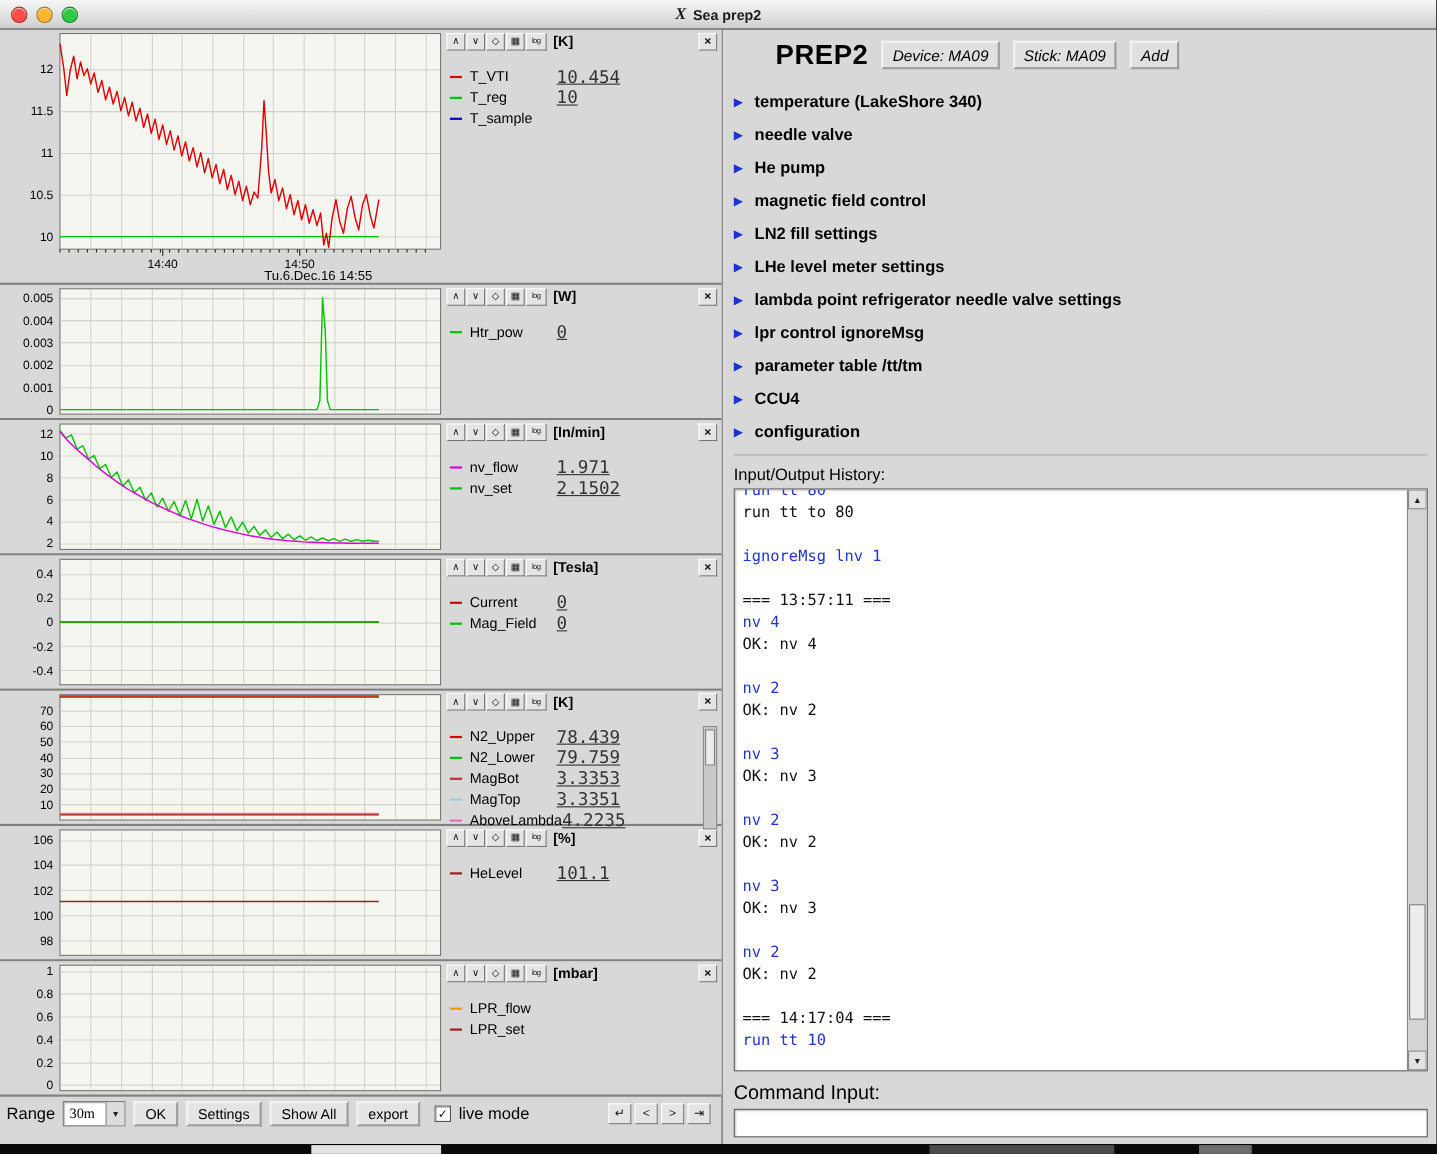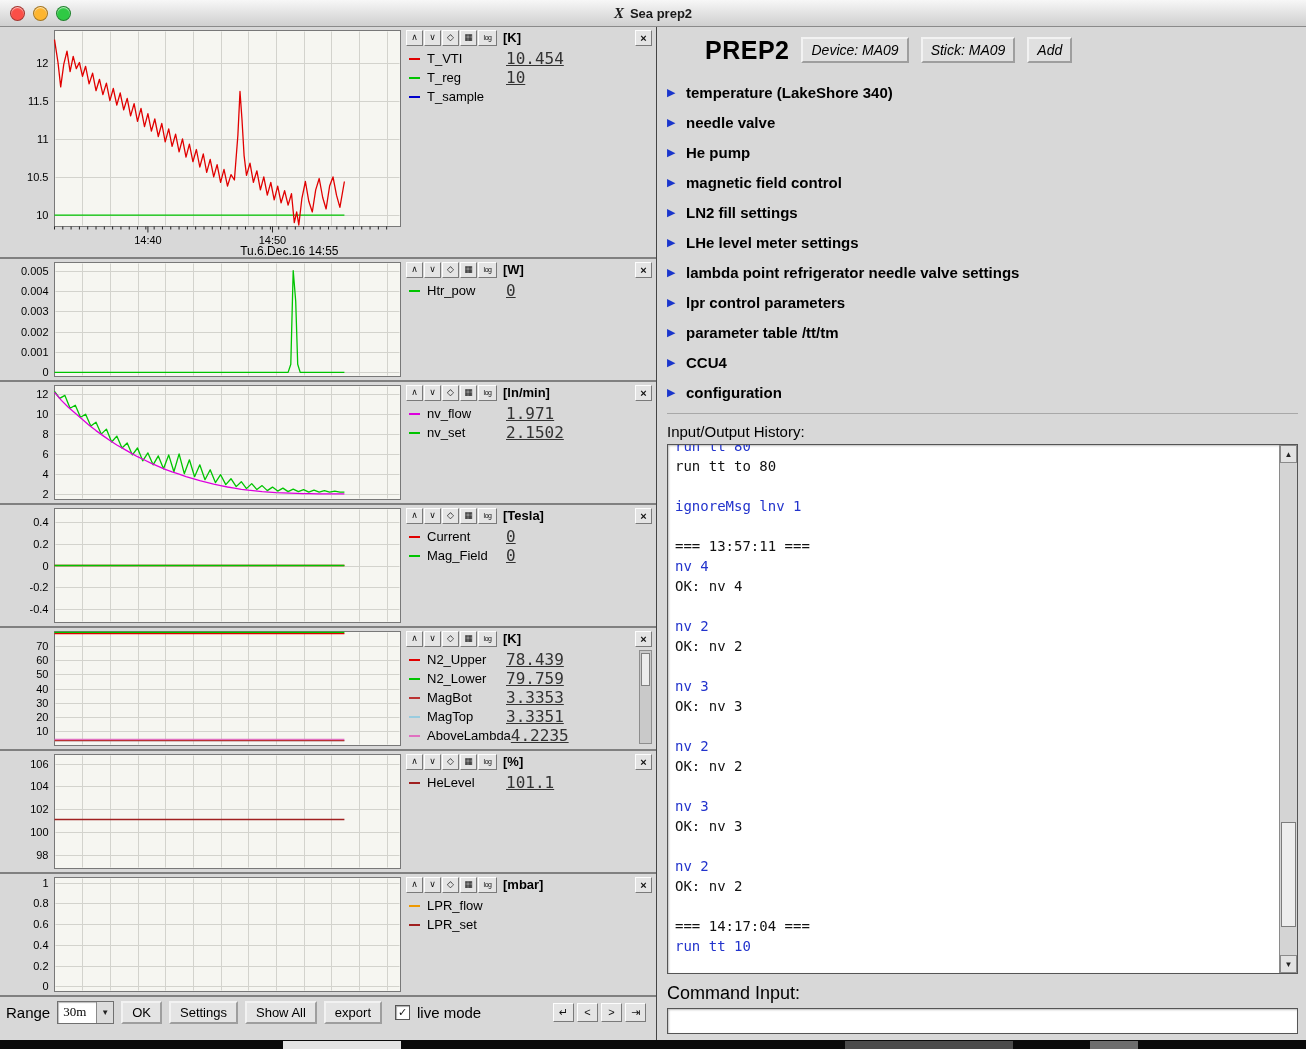--- a/index.html
+++ b/index.html
@@ -24,21 +24,21 @@
   .chart-row svg{display:block;flex:none;font-family:"Liberation Sans","DejaVu Sans",sans-serif;}
   .side{flex:1;min-width:0;padding:2px 4px 0 2px;display:flex;flex-direction:column;}
   .side-top{display:flex;align-items:center;gap:1px;height:17px;}
   .tb{box-sizing:border-box;width:17px;height:16px;padding:0;font-size:9px;line-height:13px;color:#111;
       background:#e4e4e4;border:1px solid #7a7a7a;border-top-color:#fdfdfd;border-left-color:#fdfdfd;
       font-family:inherit;cursor:default;}
   .tb.log{font-size:7px;width:19px;letter-spacing:-0.5px;}
   .tb.close{font-size:11px;font-weight:bold;line-height:12px;}
   .unit{font-weight:bold;font-size:13px;margin-left:5px;color:#000;}
   .spacer{flex:1;}
-  .legendwrap{display:flex;flex:1;margin-top:3px;}
+  .legendwrap{display:flex;flex:1;margin-top:14px;}
   .legend{flex:1;}
   .lrow{display:flex;align-items:center;height:19px;font-size:13px;color:#000;}
   .dash{width:11px;height:2px;margin:0 7px 0 3px;flex:none;}
   .lname{min-width:79px;}
   .lval{font-family:"DejaVu Sans Mono","Liberation Mono",monospace;font-size:16px;color:#333;text-decoration:underline;}
   .mini-scroll{width:11px;margin-left:2px;background:#c9c9c9;border:1px solid #8d8d8d;position:relative;height:92px;}
   .mini-thumb{position:absolute;top:2px;left:1px;right:1px;height:34%;background:#ececec;border:1px solid #808080;}
   
   .controls{display:flex;align-items:center;gap:7px;padding:4px 6px 4px 6px;font-size:14px;color:#000;}
   .ctl-label{font-size:15px;}
@@ -631,21 +631,21 @@
           <div class="section-row">
             <span class="tri">▶</span>
             <span>LHe level meter settings</span>
           </div>
           <div class="section-row">
             <span class="tri">▶</span>
             <span>lambda point refrigerator needle valve settings</span>
           </div>
           <div class="section-row">
             <span class="tri">▶</span>
-            <span>lpr control parameters</span>
+            <span>lpr control ignoreMsg</span>
           </div>
           <div class="section-row">
             <span class="tri">▶</span>
             <span>parameter table /tt/tm</span>
           </div>
           <div class="section-row">
             <span class="tri">▶</span>
             <span>CCU4</span>
           </div>
           <div class="section-row">

